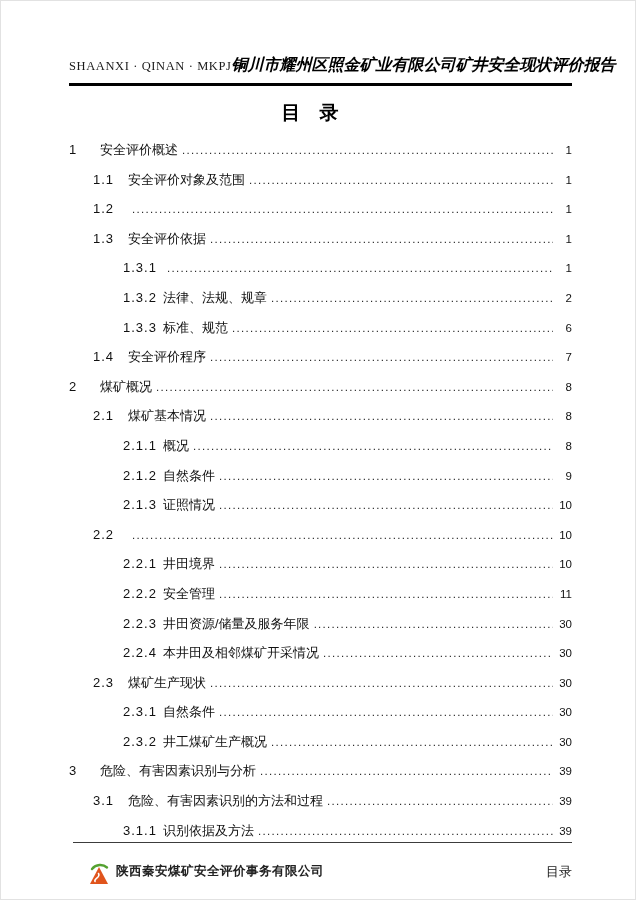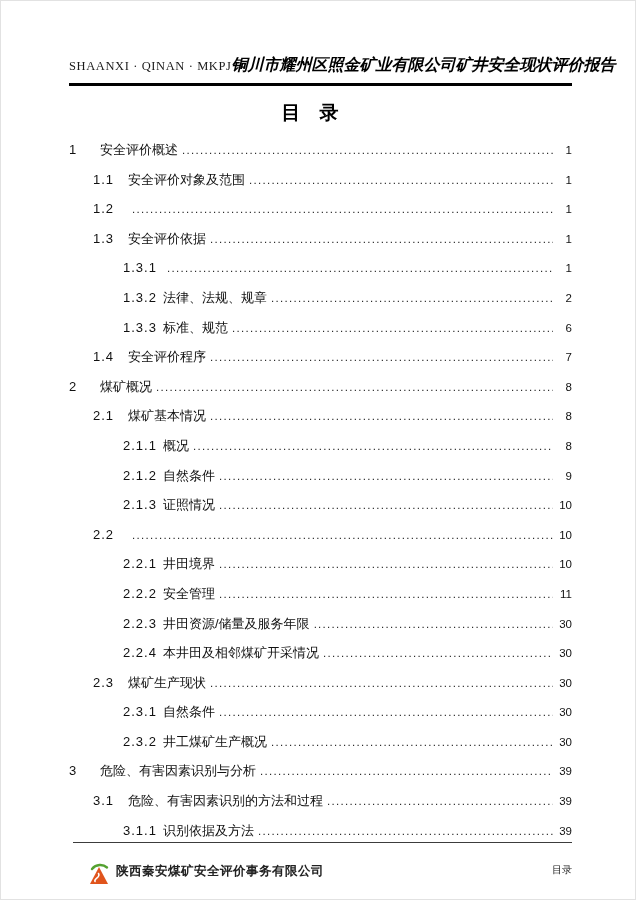--- a/index.html
+++ b/index.html
@@ -68,21 +68,21 @@
     flex:0 0 auto; min-width:16px; text-align:right;
     font-size:11.5px; color:#111;
   }
 
   
   .page-footer { position:absolute; left:72px; right:63px; top:841px; }
   .footer-rule { border-top:1.5px solid #3c3c3c; }
   .footer-row { display:flex; align-items:flex-start; margin-top:20px; }
   .logo { width:22px; height:22px; margin-left:14px; margin-right:7px; flex:0 0 auto; }
   .company { font-size:12.5px; font-weight:600; color:#222; letter-spacing:0.5px; white-space:nowrap; }
-  .footer-page { margin-left:auto; font-size:10px; color:#222; }
+  .footer-page { margin-left:auto; font-size:13px; color:#222; }
 </style>
 </head>
 <body>
 
 <div class="page">
 
   <header class="content">
     <div class="header-row">
       <span class="header-left">SHAANXI · QINAN · MKPJ</span>
       <span class="header-right">铜川市耀州区照金矿业有限公司矿井安全现状评价报告</span>

